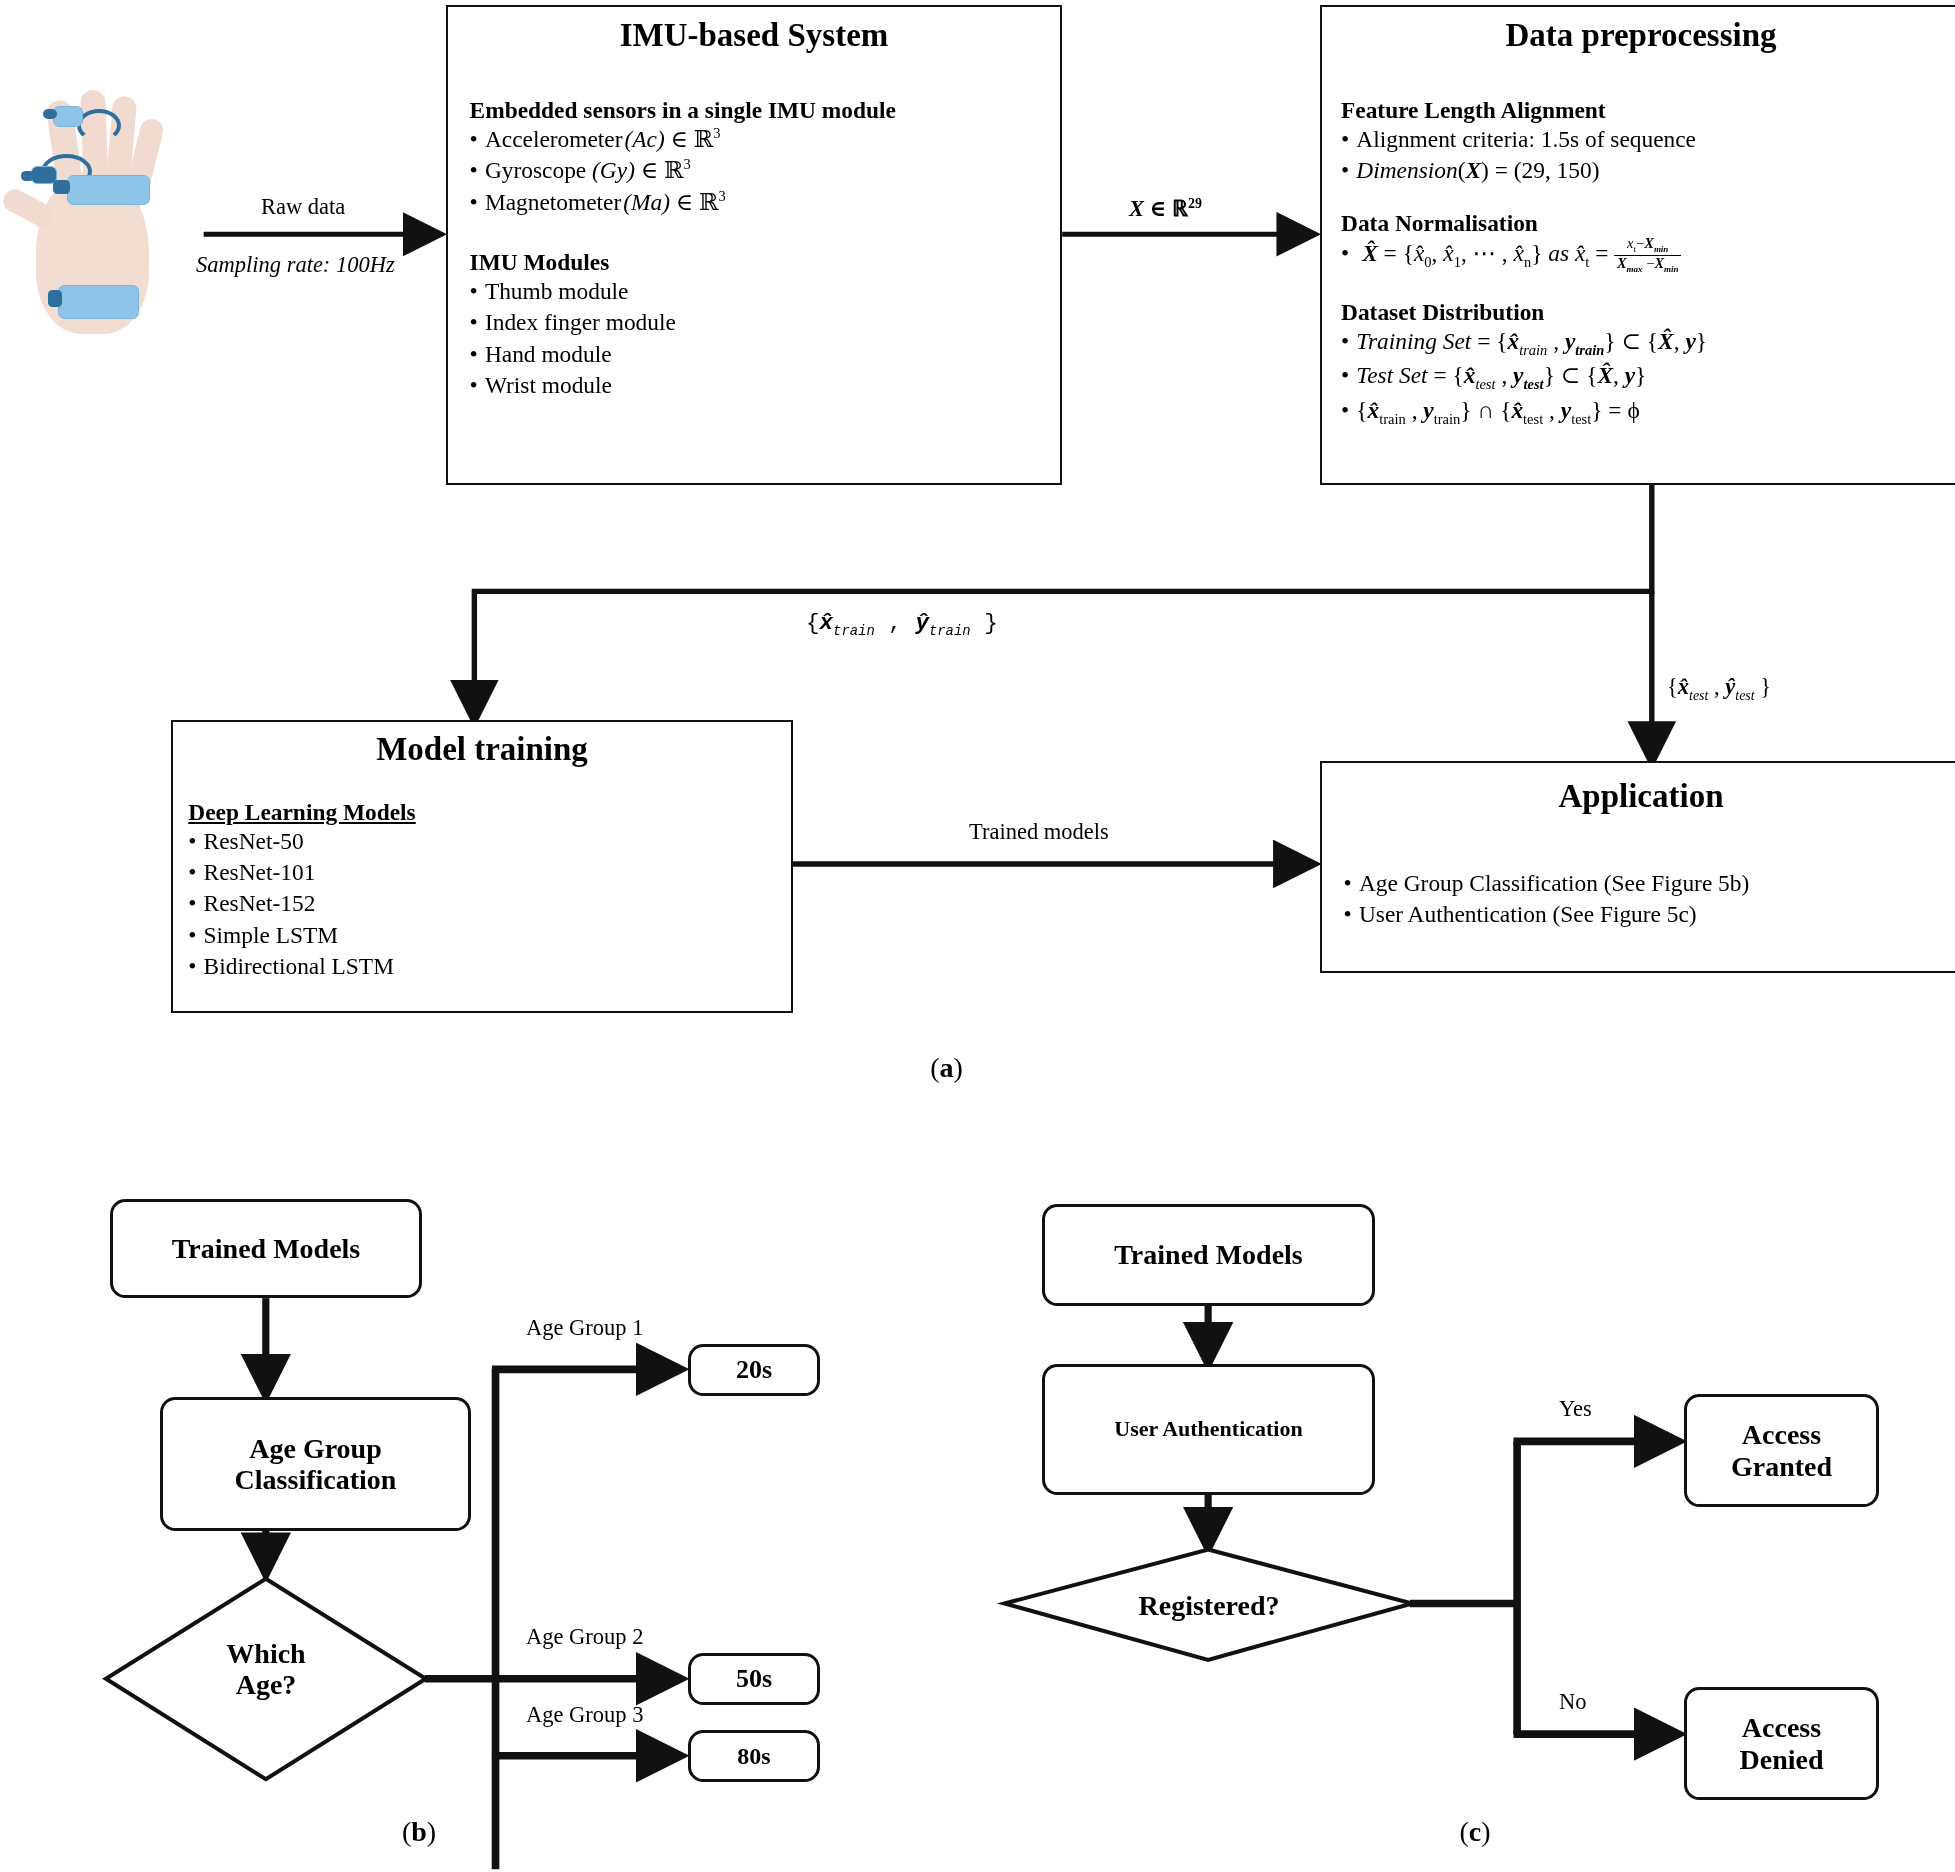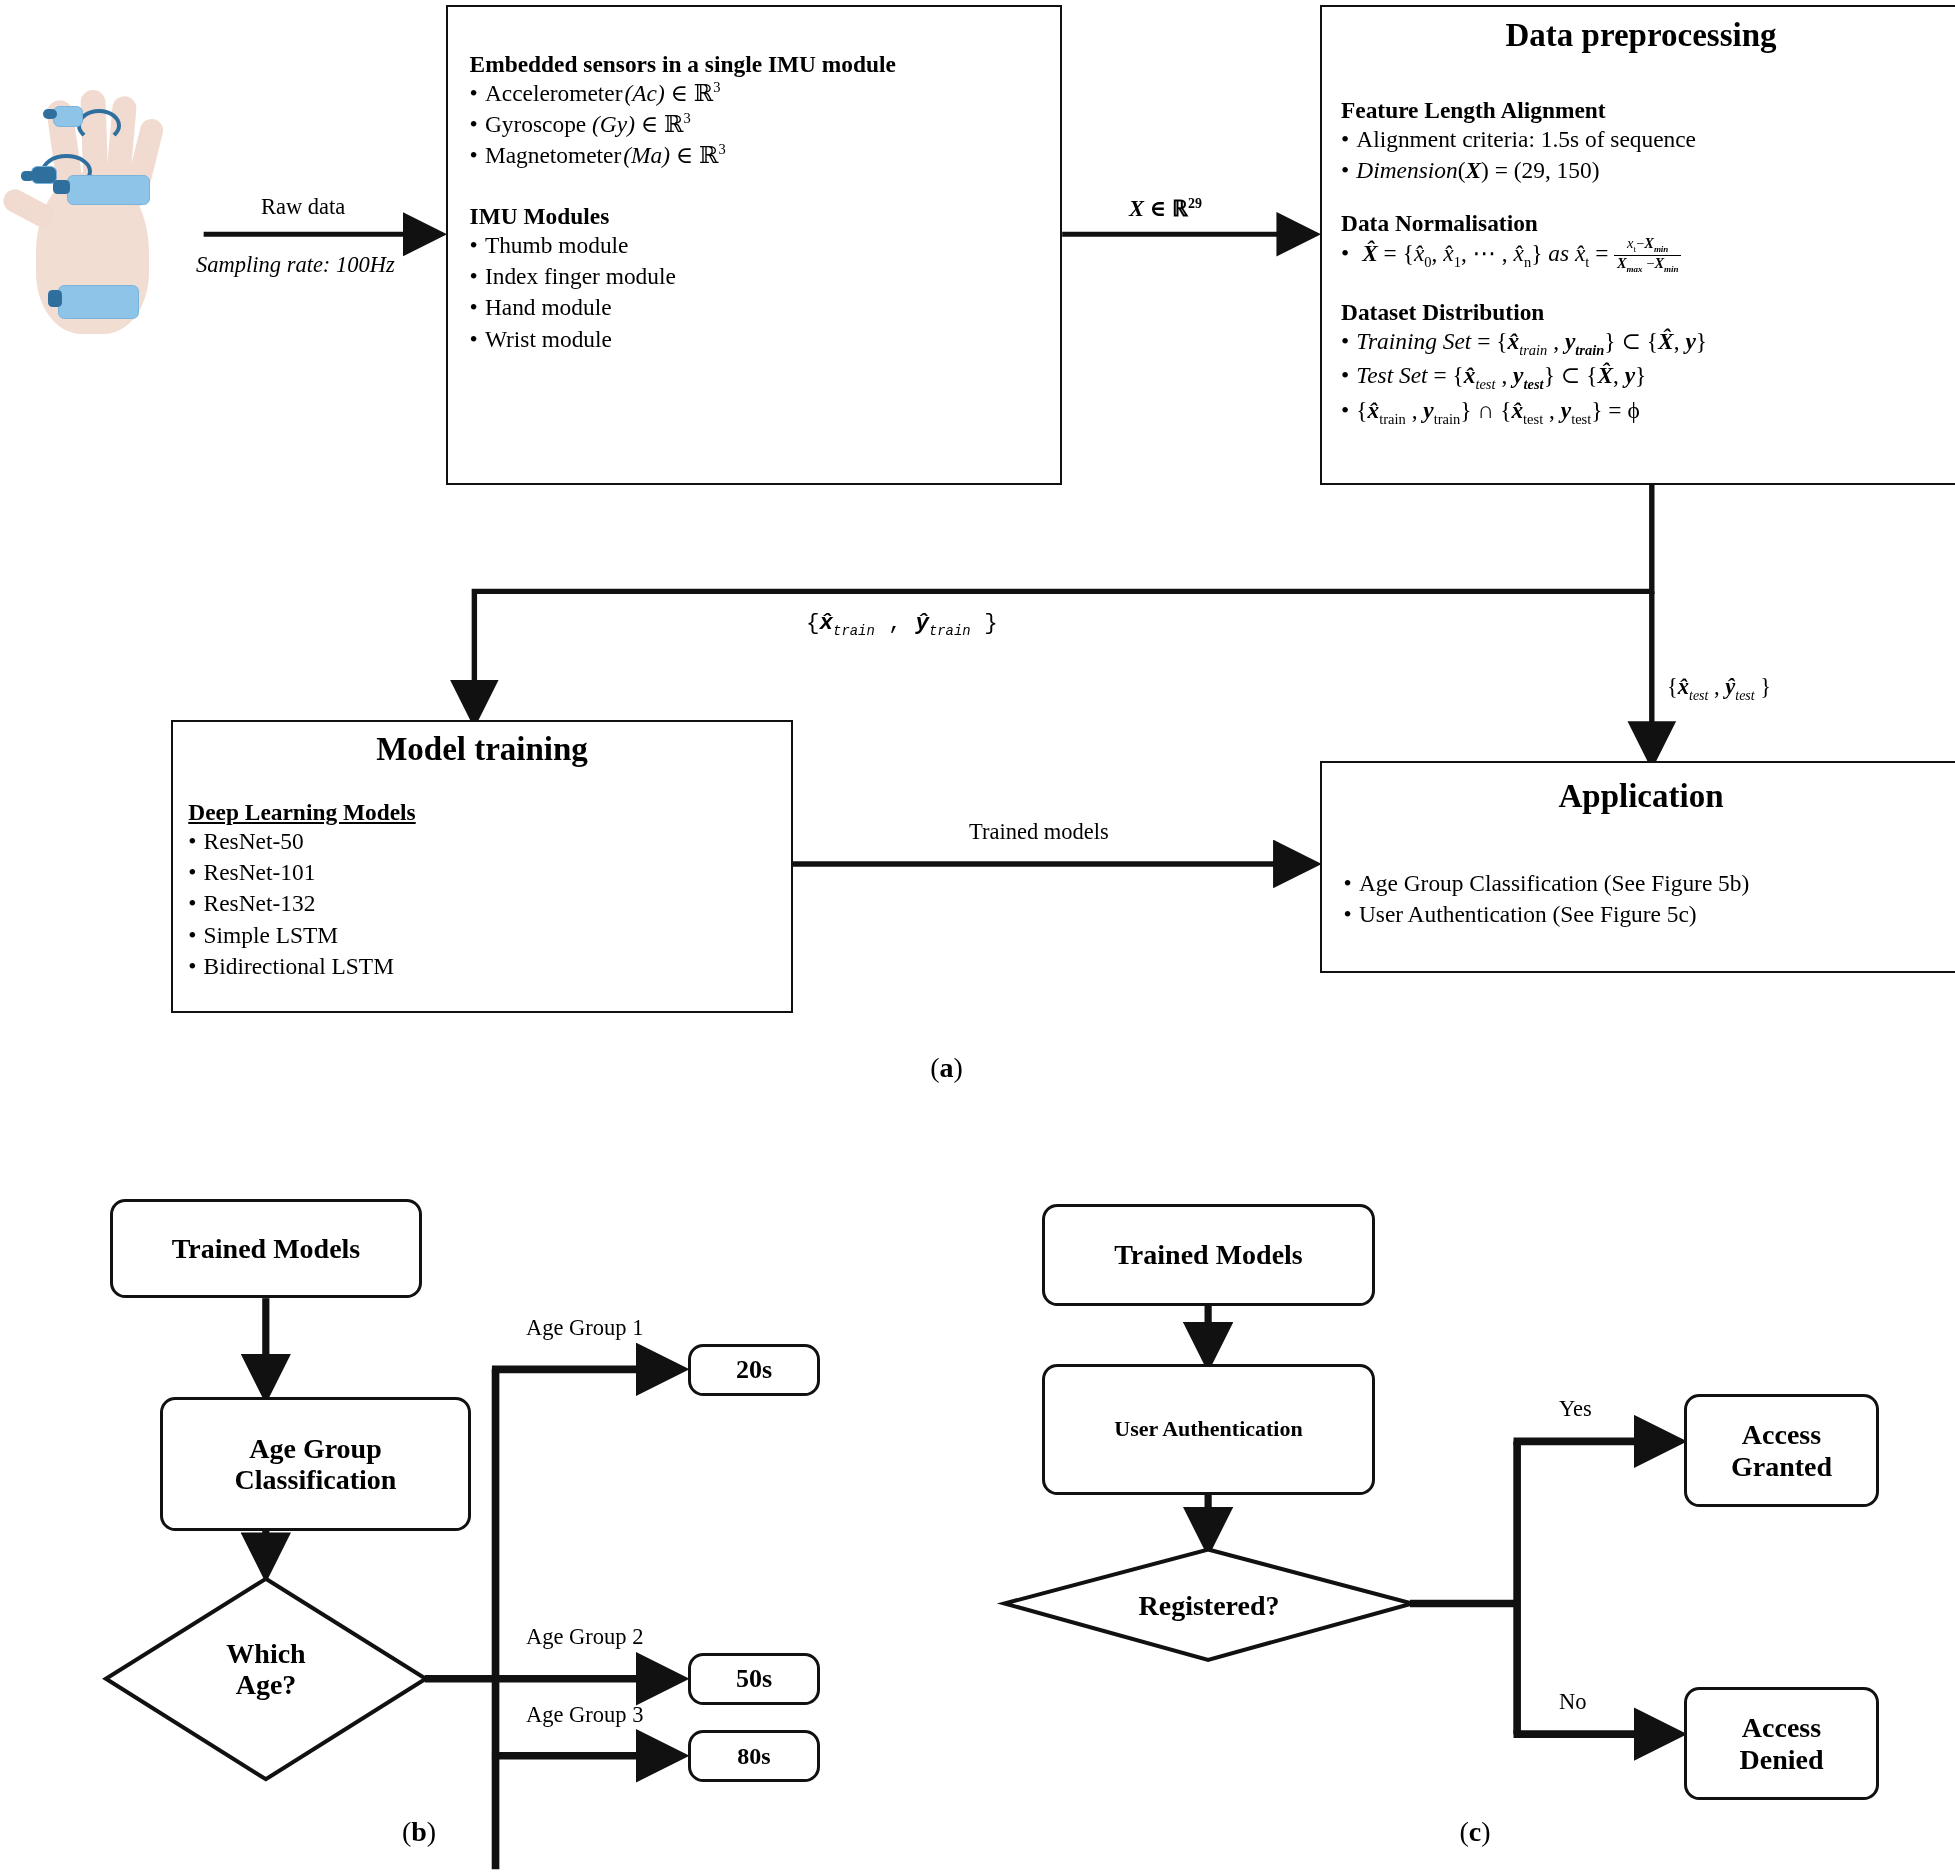--- a/index.html
+++ b/index.html
@@ -115,20 +115,21 @@
     <div class="band" style="left:34px;top:41px;width:13.5px;height:10px;border-radius:5.4px;"></div>
     <div class="mod dark" style="left:21.6px;top:98px;width:24px;height:16px;background:#2f6f9e;"></div>
     <div class="band" style="left:11.7px;top:103px;width:13.5px;height:10px;"></div>
     <div class="mod" style="left:58px;top:107px;width:81px;height:28px;"></div>
     <div class="band" style="left:44px;top:112px;width:17px;height:13.5px;"></div>
     <div class="mod" style="left:49px;top:217px;width:79px;height:32px;"></div>
     <div class="band" style="left:39px;top:222px;width:13.5px;height:17px;"></div>
   </div>
 
   <div class="box" style="left:446px;top:4.5px;width:616px;height:480px;">
+    <div class="box-title" style="margin-top:11.7px;">IMU-based System</div>
     <div class="sec-head" style="margin:43px 0 0 21.6px;">Embedded sensors in a single IMU module</div>
     <ul class="bullets" style="margin-left:21.6px;">
       <li>Accelerometer<span class="it"> (Ac)</span> ∈ ℝ<sup>3</sup></li>
       <li>Gyroscope <span class="it">(Gy)</span> ∈ ℝ<sup>3</sup></li>
       <li>Magnetometer<span class="it"> (Ma)</span> ∈ ℝ<sup>3</sup></li>
     </ul>
     <div class="sec-head" style="margin:30px 0 0 21.6px;">IMU Modules</div>
     <ul class="bullets" style="margin-left:21.6px;">
       <li>Thumb module</li>
       <li>Index finger module</li>
@@ -161,21 +162,21 @@
       <li>{<span class="bi">x̂</span><sub>train</sub> , <span class="bi">y</span><sub>train</sub>} ∩ {<span class="bi">x̂</span><sub>test</sub> , <span class="bi">y</span><sub>test</sub>} = ϕ</li>
     </ul>
   </div>
 
   <div class="box" style="left:171px;top:720px;width:622px;height:293px;">
     <div class="box-title" style="margin-top:10px;">Model training</div>
     <div class="sec-head" style="margin:31px 0 0 15.3px;text-decoration:underline;">Deep Learning Models</div>
     <ul class="bullets" style="margin-left:15.3px;">
       <li>ResNet-50</li>
       <li>ResNet-101</li>
-      <li>ResNet-132</li>
+      <li>ResNet-152</li>
       <li>Simple LSTM</li>
       <li>Bidirectional LSTM</li>
     </ul>
   </div>
 
   <div class="box" style="left:1320px;top:761px;width:640px;height:212px;border-right:none;">
     <div class="box-title" style="margin-top:16px;">Application</div>
     <ul class="bullets" style="margin:54px 0 0 21.6px;">
       <li>Age Group Classification (See Figure 5b)</li>
       <li>User Authentication (See Figure 5c)</li>

